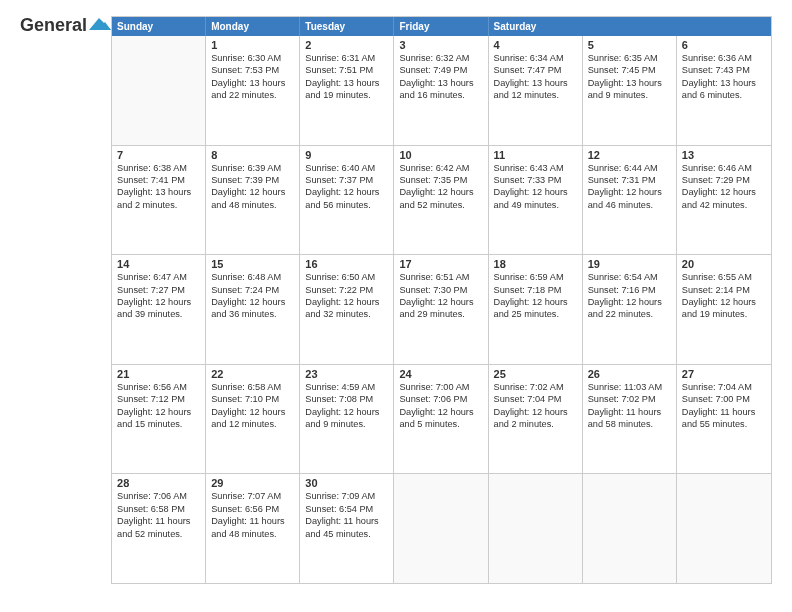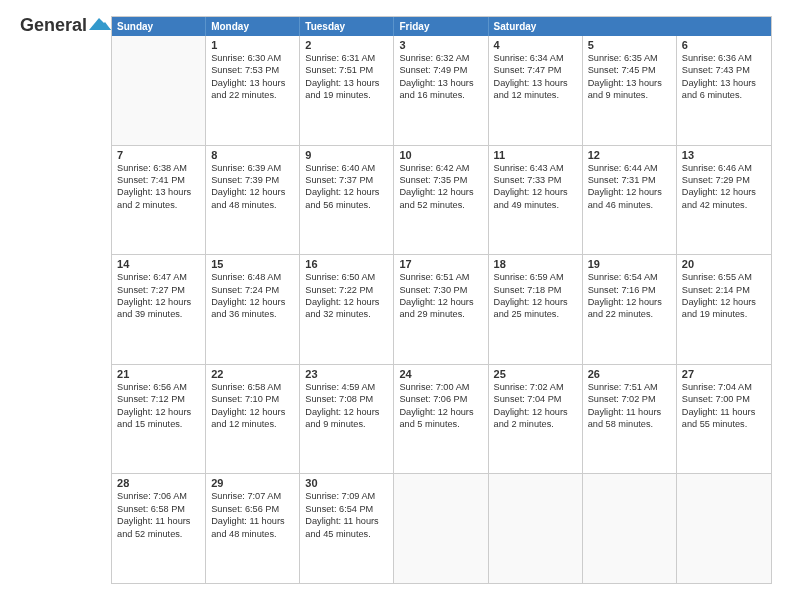--- a/index.html
+++ b/index.html
@@ -309,21 +309,21 @@
           </div>
           <div class="cal-cell">
             <span class="day-num">25</span>
             <span class="cell-line">Sunrise: 7:02 AM</span>
             <span class="cell-line">Sunset: 7:04 PM</span>
             <span class="cell-line">Daylight: 12 hours</span>
             <span class="cell-line">and 2 minutes.</span>
           </div>
           <div class="cal-cell">
             <span class="day-num">26</span>
-            <span class="cell-line">Sunrise: 7:51 AM</span>
+            <span class="cell-line">Sunrise: 11:03 AM</span>
             <span class="cell-line">Sunset: 7:02 PM</span>
             <span class="cell-line">Daylight: 11 hours</span>
             <span class="cell-line">and 58 minutes.</span>
           </div>
           <div class="cal-cell">
             <span class="day-num">27</span>
             <span class="cell-line">Sunrise: 7:04 AM</span>
             <span class="cell-line">Sunset: 7:00 PM</span>
             <span class="cell-line">Daylight: 11 hours</span>
             <span class="cell-line">and 55 minutes.</span>

